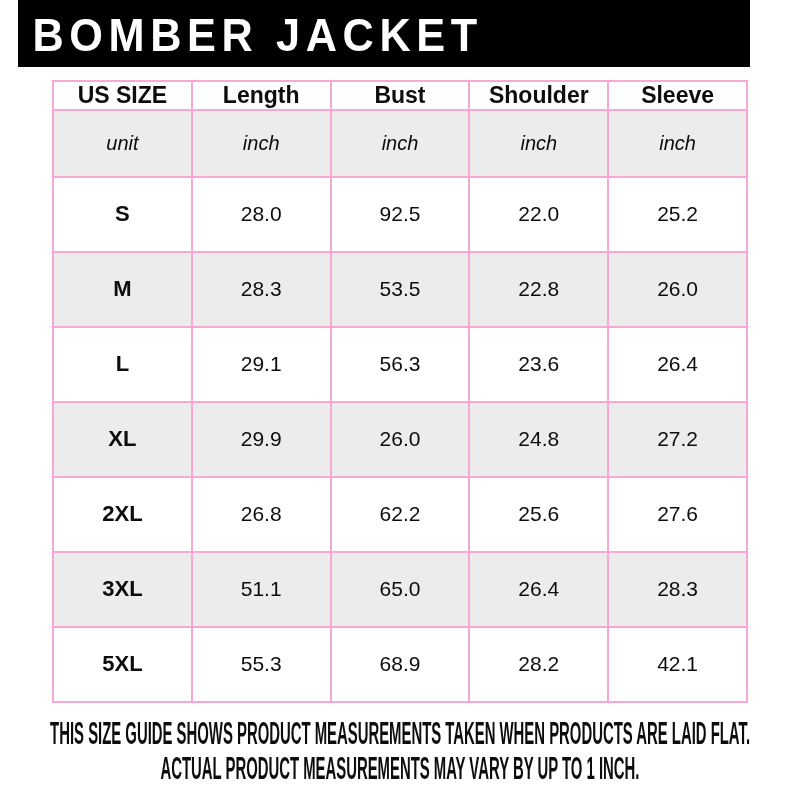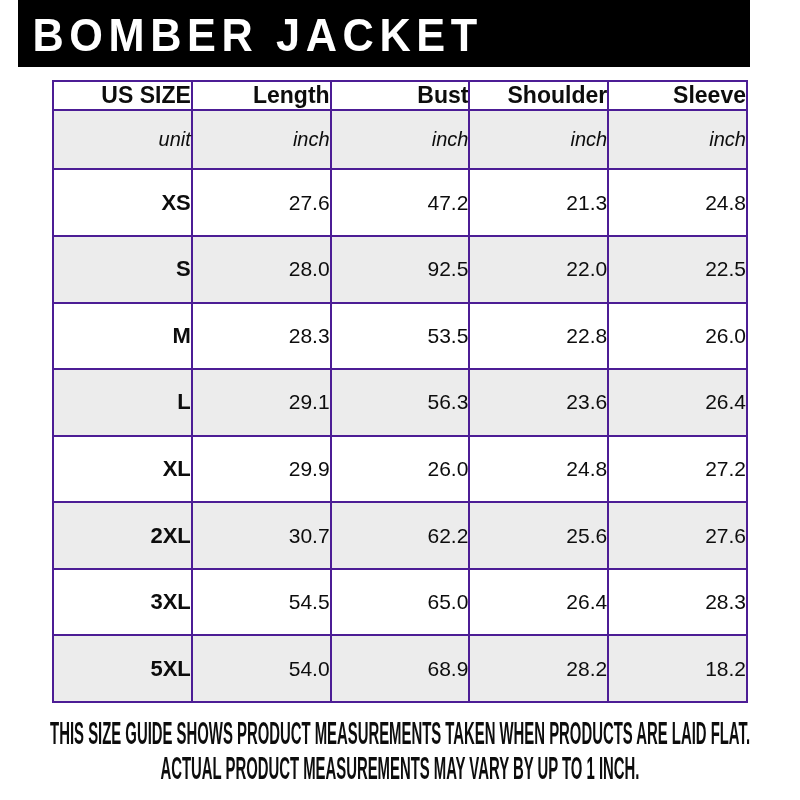--- a/index.html
+++ b/index.html
@@ -43,22 +43,22 @@
     position: absolute;
     left: 52px;
     top: 80px;
     width: 696px;
     height: 623px;
     border-collapse: collapse;
     table-layout: fixed;
   }
   .size-table th,
   .size-table td {
-    border: 2px solid #4c1d95;
-    text-align: right;
+    border: 2px solid #f9a8d4;
+    text-align: center;
     vertical-align: middle;
     color: #0d0d0d;
     font-size: 21px;
     background: #ffffff;
   }
   .size-table thead th {
     font-size: 23px;
     font-weight: bold;
   }
   .size-table td.size-cell {
@@ -116,32 +116,25 @@
     </thead>
     <tbody>
       <tr class="unit-row">
         <td class="size-cell">unit</td>
         <td>inch</td>
         <td>inch</td>
         <td>inch</td>
         <td>inch</td>
       </tr>
       <tr>
-        <td class="size-cell">XS</td>
-        <td>27.6</td>
-        <td>47.2</td>
-        <td>21.3</td>
-        <td>24.8</td>
-      </tr>
-      <tr>
         <td class="size-cell">S</td>
         <td>28.0</td>
         <td>92.5</td>
         <td>22.0</td>
-        <td>22.5</td>
+        <td>25.2</td>
       </tr>
       <tr>
         <td class="size-cell">M</td>
         <td>28.3</td>
         <td>53.5</td>
         <td>22.8</td>
         <td>26.0</td>
       </tr>
       <tr>
         <td class="size-cell">L</td>
@@ -152,38 +145,38 @@
       </tr>
       <tr>
         <td class="size-cell">XL</td>
         <td>29.9</td>
         <td>26.0</td>
         <td>24.8</td>
         <td>27.2</td>
       </tr>
       <tr>
         <td class="size-cell">2XL</td>
-        <td>30.7</td>
+        <td>26.8</td>
         <td>62.2</td>
         <td>25.6</td>
         <td>27.6</td>
       </tr>
       <tr>
         <td class="size-cell">3XL</td>
-        <td>54.5</td>
+        <td>51.1</td>
         <td>65.0</td>
         <td>26.4</td>
         <td>28.3</td>
       </tr>
       <tr>
         <td class="size-cell">5XL</td>
-        <td>54.0</td>
+        <td>55.3</td>
         <td>68.9</td>
         <td>28.2</td>
-        <td>18.2</td>
+        <td>42.1</td>
       </tr>
     </tbody>
   </table>
 
   <div class="footer">
     <div class="footer-line">THIS SIZE GUIDE SHOWS PRODUCT MEASUREMENTS TAKEN WHEN PRODUCTS ARE LAID FLAT.</div>
     <div class="footer-line">ACTUAL PRODUCT MEASUREMENTS MAY VARY BY UP TO 1 INCH.</div>
   </div>
 
 </div>

